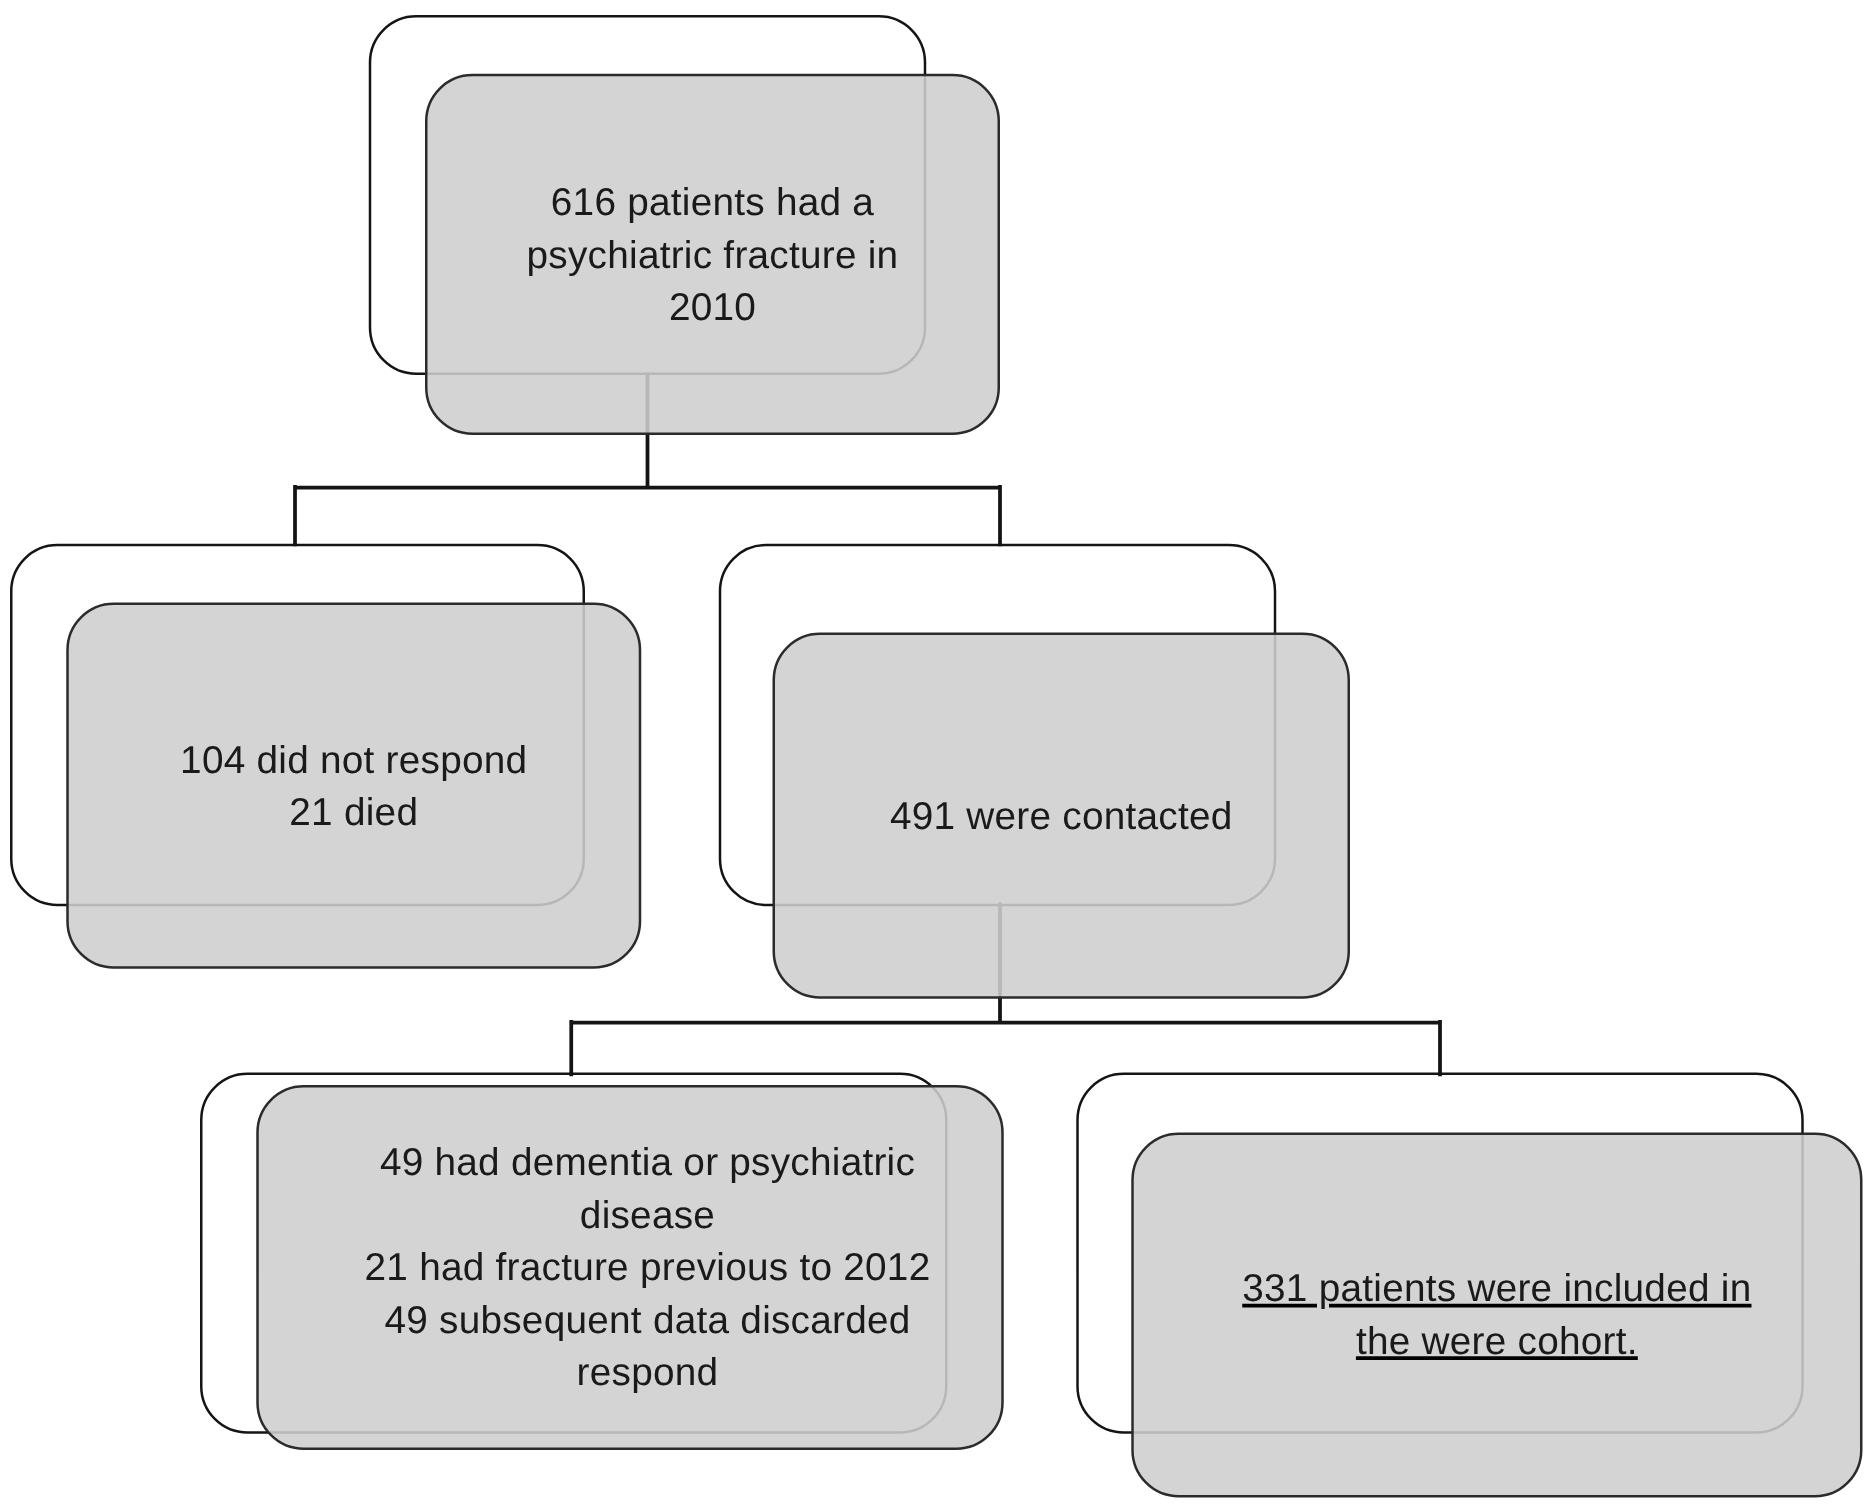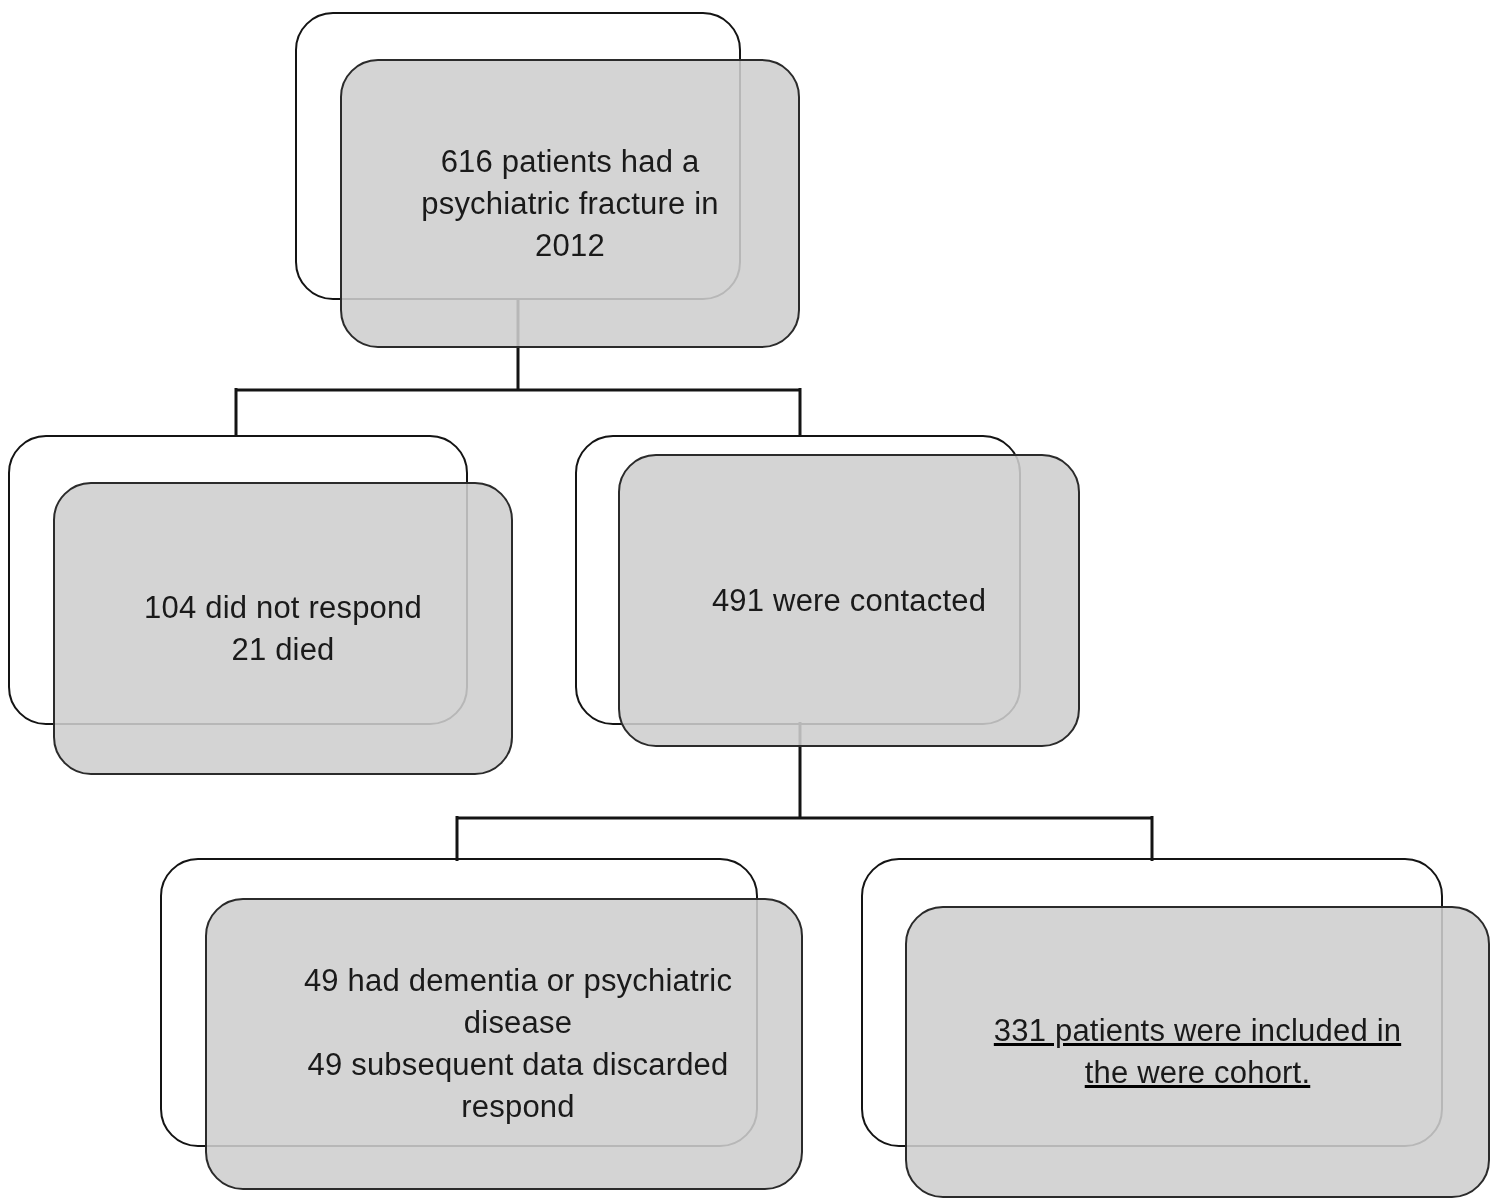--- a/index.html
+++ b/index.html
@@ -56,41 +56,42 @@
 
   <svg id="connectors" viewBox="0 0 1500 1203" xmlns="http://www.w3.org/2000/svg">
     <path d="M518 298 V390 M236 390 H800 M236 388 V437 M800 388 V437" fill="none" stroke="#141414" stroke-width="3"></path>
     <path d="M800 722 V818 M457 818 H1152 M457 816 V861 M1152 816 V861" fill="none" stroke="#141414" stroke-width="3"></path>
   </svg>
 
   <div class="node">
     <div class="card card-front" style="left:340px;top:59px;width:460px;height:289px;">
       <div class="txt-line">616 patients had a</div>
       <div class="txt-line">psychiatric fracture in</div>
-      <div class="txt-line">2012</div>
+      <div class="txt-line">2010</div>
     </div>
   </div>
 
   <div class="node">
     <div class="card card-front" style="left:53px;top:482px;width:460px;height:293px;">
       <div class="txt-line">104 did not respond</div>
       <div class="txt-line">21 died</div>
     </div>
   </div>
 
   <div class="node">
-    <div class="card card-front" style="left:618px;top:454px;width:462px;height:293px;">
+    <div class="card card-front" style="left:618px;top:506px;width:462px;height:293px;">
       <div class="txt-line">491 were contacted</div>
     </div>
   </div>
 
   <div class="node">
-    <div class="card card-front" style="left:205px;top:898px;width:598px;height:292px;padding-left:28px;">
+    <div class="card card-front" style="left:205px;top:868px;width:598px;height:292px;padding-left:28px;">
       <div class="txt-line">49 had dementia or psychiatric</div>
       <div class="txt-line">disease</div>
+      <div class="txt-line">21 had fracture previous to 2012</div>
       <div class="txt-line">49 subsequent data discarded</div>
       <div class="txt-line">respond</div>
     </div>
   </div>
 
   <div class="node">
     <div class="card card-front" style="left:905px;top:906px;width:585px;height:292px;text-decoration:underline;">
       <div class="txt-line">331 patients were included in</div>
       <div class="txt-line">the were cohort.</div>
     </div>

